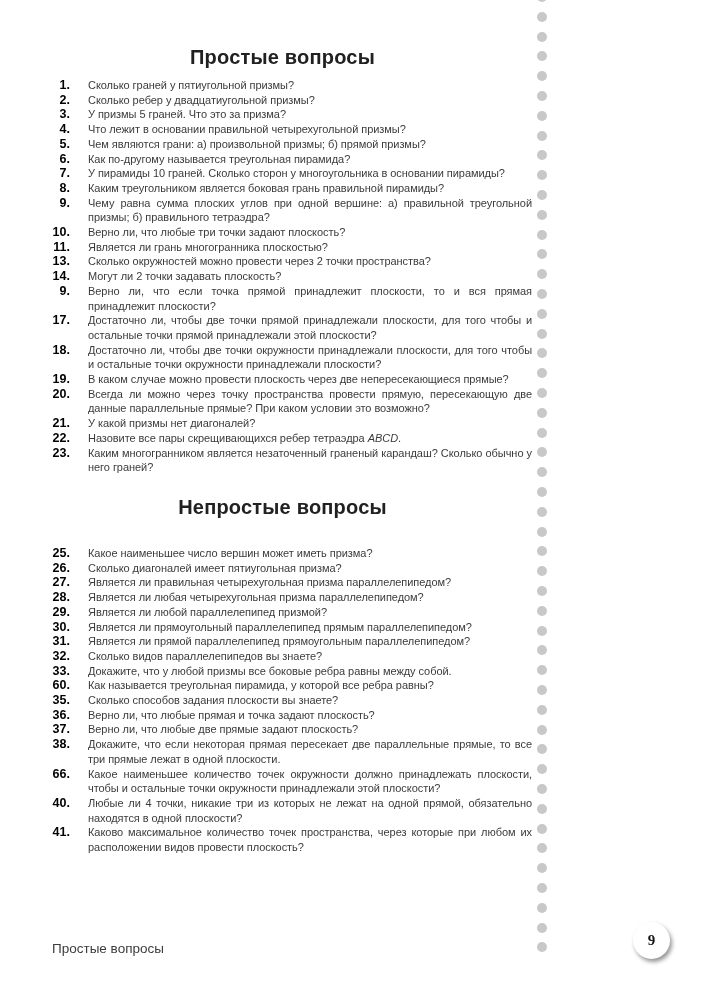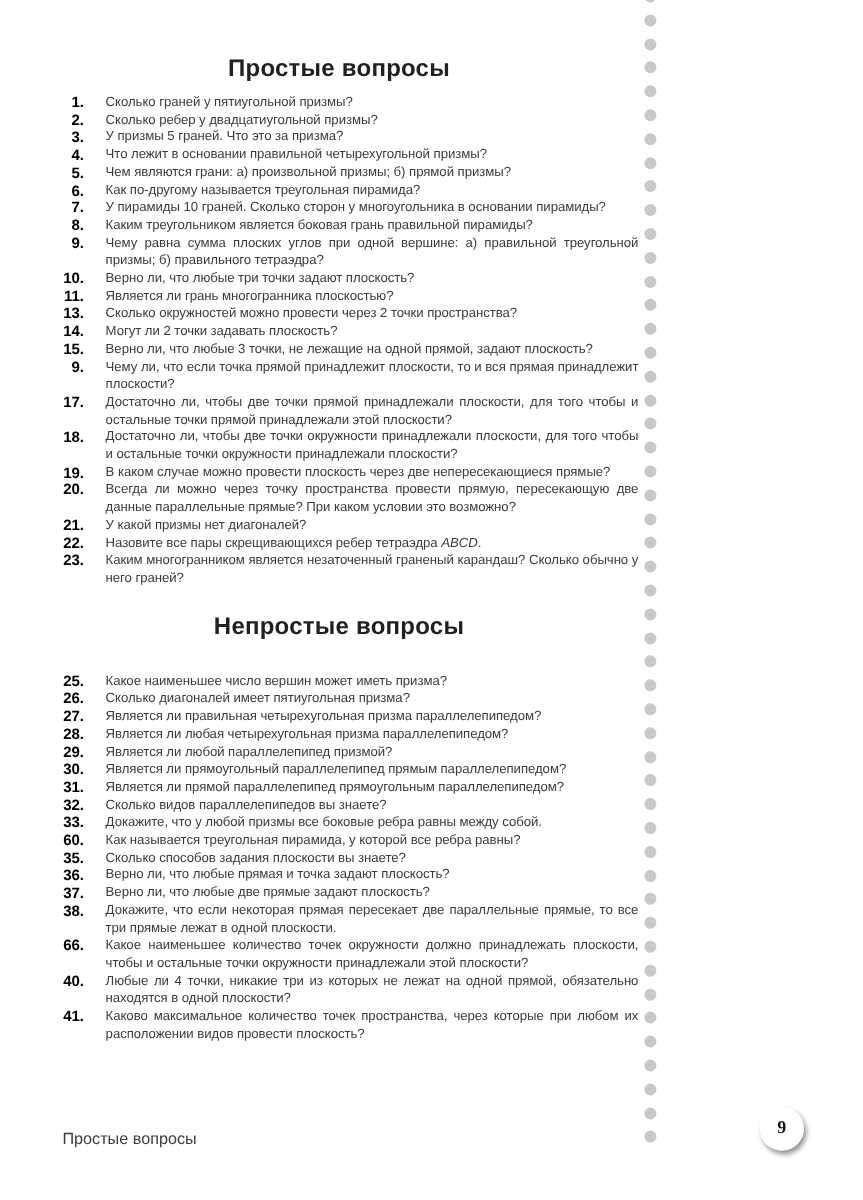--- a/index.html
+++ b/index.html
@@ -198,26 +198,22 @@
         </div>
         <div class="q">
           <span class="q-num">13.</span>
           <span class="q-text">Сколько окружностей можно провести через 2 точки пространства?</span>
         </div>
         <div class="q">
           <span class="q-num">14.</span>
           <span class="q-text">Могут ли 2 точки задавать плоскость?</span>
         </div>
         <div class="q">
-          <span class="q-num">15.</span>
-          <span class="q-text">Верно ли, что любые 3 точки, не лежащие на одной прямой, задают плоскость?</span>
-        </div>
-        <div class="q">
           <span class="q-num">9.</span>
-          <span class="q-text">Чему ли, что если точка прямой принадлежит плоскости, то и вся прямая принадлежит плоскости?</span>
+          <span class="q-text">Верно ли, что если точка прямой принадлежит плоскости, то и вся прямая принадлежит плоскости?</span>
         </div>
         <div class="q">
           <span class="q-num">17.</span>
           <span class="q-text">Достаточно ли, чтобы две точки прямой принадлежали плоскости, для того чтобы и остальные точки прямой принадлежали этой плоскости?</span>
         </div>
         <div class="q">
           <span class="q-num">18.</span>
           <span class="q-text">Достаточно ли, чтобы две точки окружности принадлежали плоскости, для того чтобы и остальные точки окружности принадлежали плоскости?</span>
         </div>
         <div class="q">

